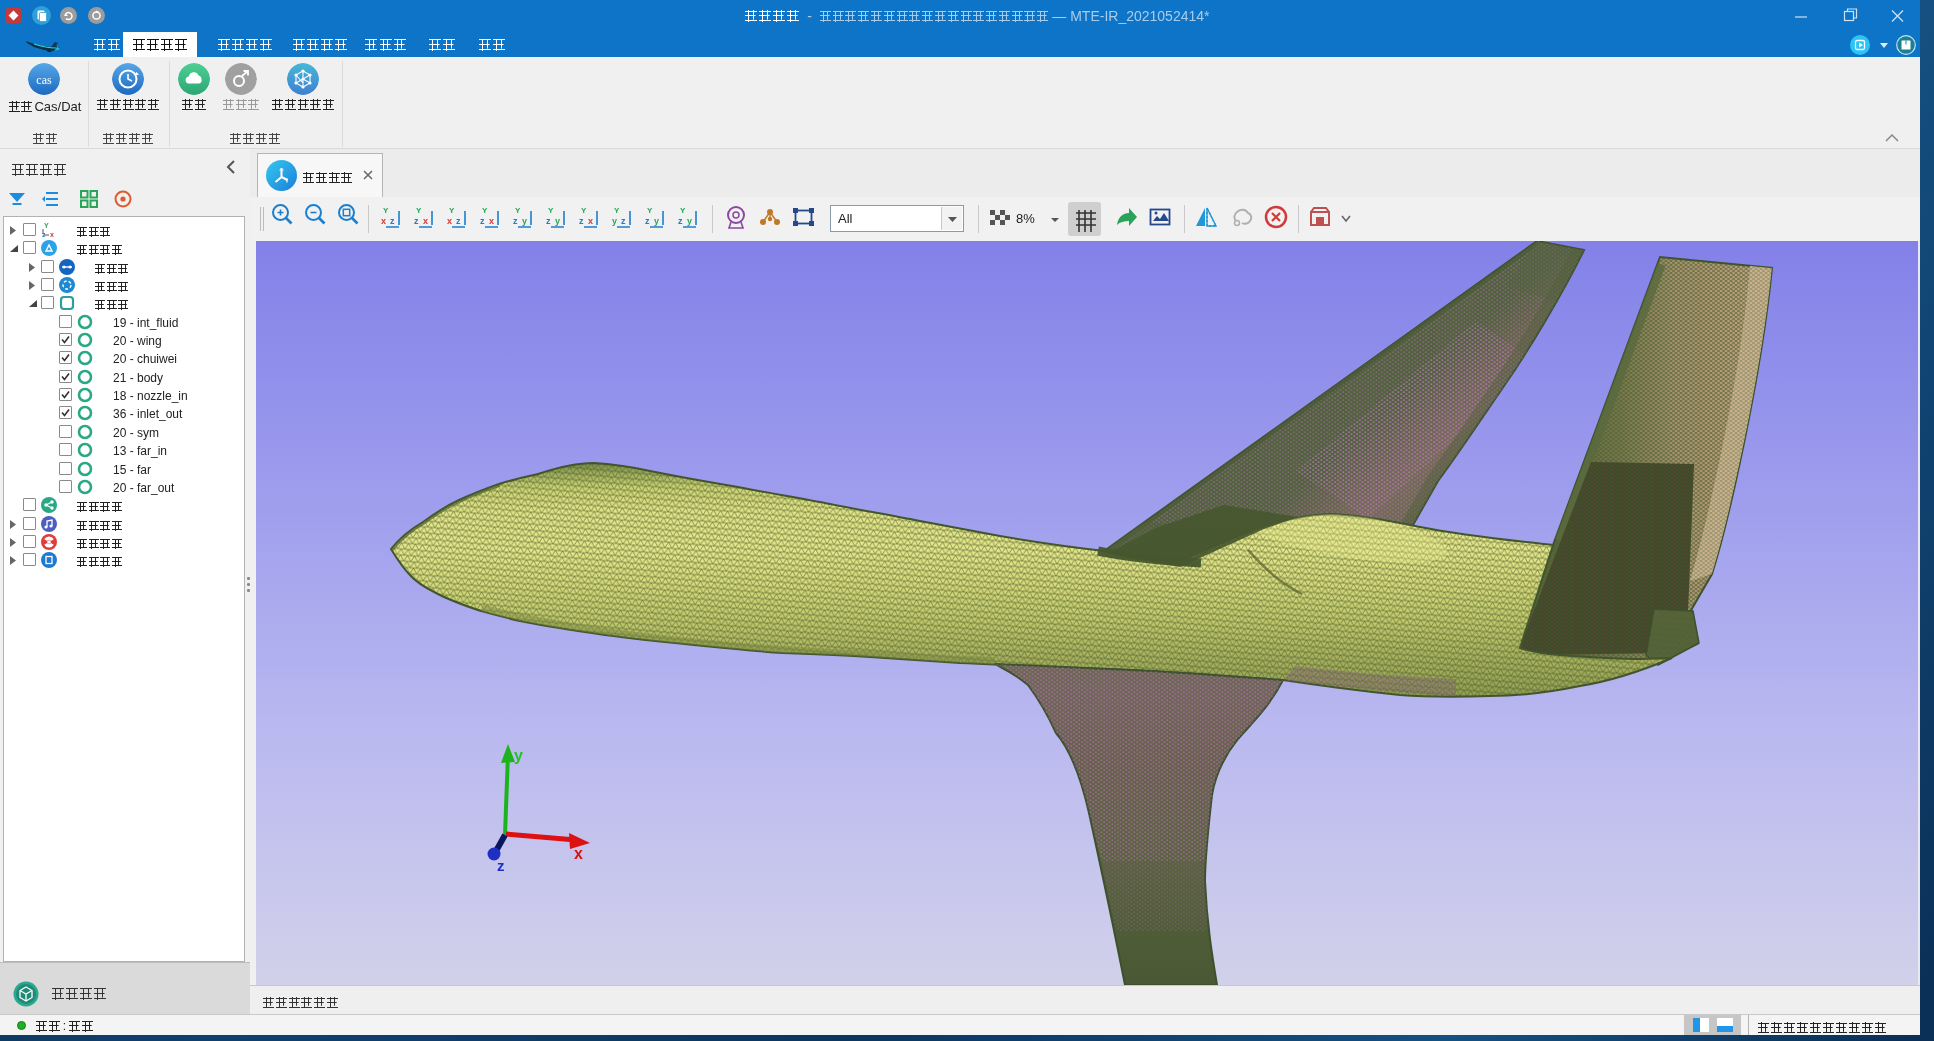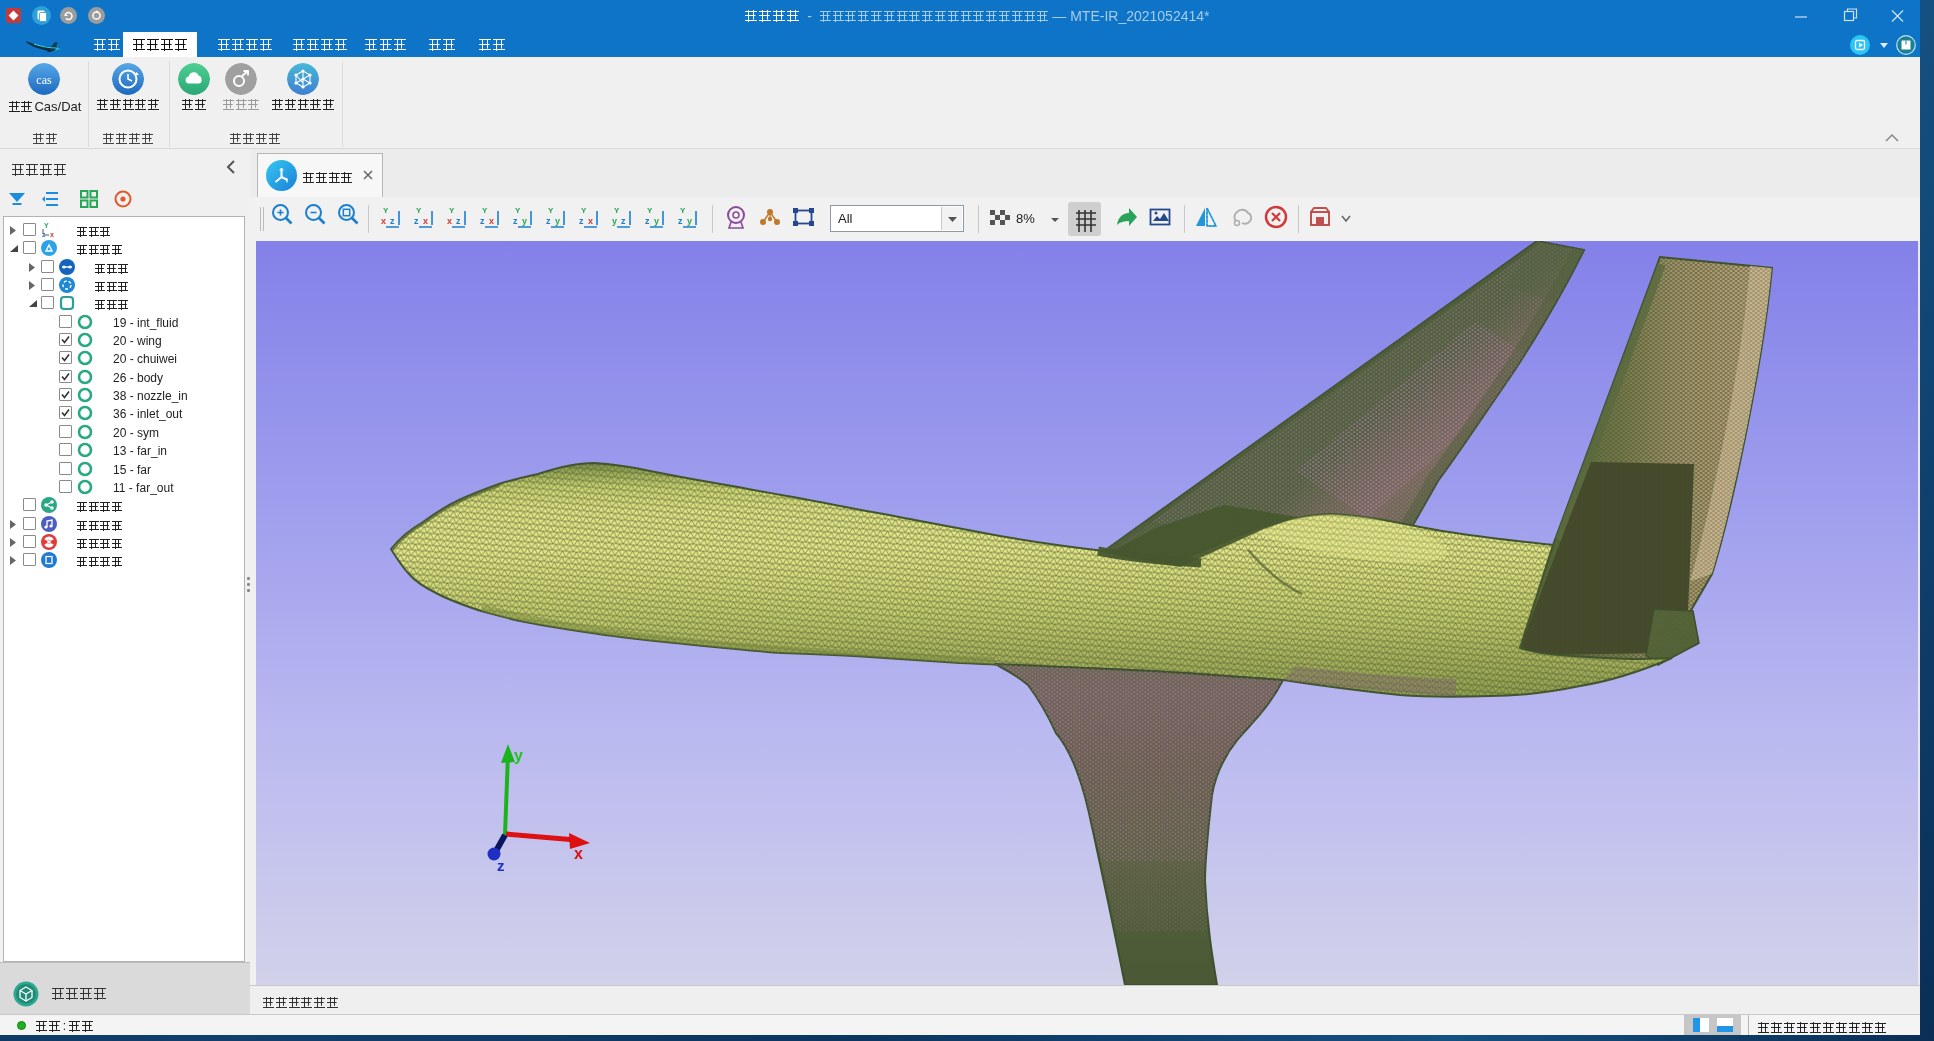--- a/index.html
+++ b/index.html
@@ -419,31 +419,31 @@
           <span class="abs" style="left:109px;top:3px">20 - chuiwei</span>
         </div>
 <div class="trow" style="top:151px">
           <span class="cb" style="left:55px;top:2px"></span>
           <svg class="abs" style="left:56px;top:3px" width="11" height="11">
             <path d="M2 5.5l2.5 3L9 2.5" fill="none" stroke="#333" stroke-width="1.6"></path>
           </svg>
           <span class="abs" style="left:73px;top:1px;width:16px;height:16px"><svg width="16" height="16">
               <circle cx="8" cy="8" r="6" fill="none" stroke="#2aa886" stroke-width="2.6"></circle>
             </svg></span>
-          <span class="abs" style="left:109px;top:3px">26 - body</span>
+          <span class="abs" style="left:109px;top:3px">21 - body</span>
         </div>
 <div class="trow" style="top:169px">
           <span class="cb" style="left:55px;top:2px"></span>
           <svg class="abs" style="left:56px;top:3px" width="11" height="11">
             <path d="M2 5.5l2.5 3L9 2.5" fill="none" stroke="#333" stroke-width="1.6"></path>
           </svg>
           <span class="abs" style="left:73px;top:1px;width:16px;height:16px"><svg width="16" height="16">
               <circle cx="8" cy="8" r="6" fill="none" stroke="#2aa886" stroke-width="2.6"></circle>
             </svg></span>
-          <span class="abs" style="left:109px;top:3px">38 - nozzle_in</span>
+          <span class="abs" style="left:109px;top:3px">18 - nozzle_in</span>
         </div>
 <div class="trow" style="top:187px">
           <span class="cb" style="left:55px;top:2px"></span>
           <svg class="abs" style="left:56px;top:3px" width="11" height="11">
             <path d="M2 5.5l2.5 3L9 2.5" fill="none" stroke="#333" stroke-width="1.6"></path>
           </svg>
           <span class="abs" style="left:73px;top:1px;width:16px;height:16px"><svg width="16" height="16">
               <circle cx="8" cy="8" r="6" fill="none" stroke="#2aa886" stroke-width="2.6"></circle>
             </svg></span>
           <span class="abs" style="left:109px;top:3px">36 - inlet_out</span>
@@ -467,21 +467,21 @@
           <span class="abs" style="left:73px;top:1px;width:16px;height:16px"><svg width="16" height="16">
               <circle cx="8" cy="8" r="6" fill="none" stroke="#2aa886" stroke-width="2.6"></circle>
             </svg></span>
           <span class="abs" style="left:109px;top:3px">15 - far</span>
         </div>
 <div class="trow" style="top:261px">
           <span class="cb" style="left:55px;top:2px"></span>
           <span class="abs" style="left:73px;top:1px;width:16px;height:16px"><svg width="16" height="16">
               <circle cx="8" cy="8" r="6" fill="none" stroke="#2aa886" stroke-width="2.6"></circle>
             </svg></span>
-          <span class="abs" style="left:109px;top:3px">11 - far_out</span>
+          <span class="abs" style="left:109px;top:3px">20 - far_out</span>
         </div>
 <div class="trow" style="top:279px">
           <span class="cb" style="left:19px;top:2px"></span>
           <span class="abs" style="left:37px;top:1px;width:16px;height:16px"><svg width="16" height="16">
               <circle cx="8" cy="8" r="8" fill="#2aa886"></circle>
               <circle cx="11" cy="5" r="1.7" fill="#fff"></circle>
               <circle cx="11" cy="11" r="1.7" fill="#fff"></circle>
               <circle cx="5" cy="8" r="1.7" fill="#fff"></circle>
               <path d="M5 8l6-3M5 8l6 3" stroke="#fff" stroke-width="1.1"></path>
             </svg></span>

